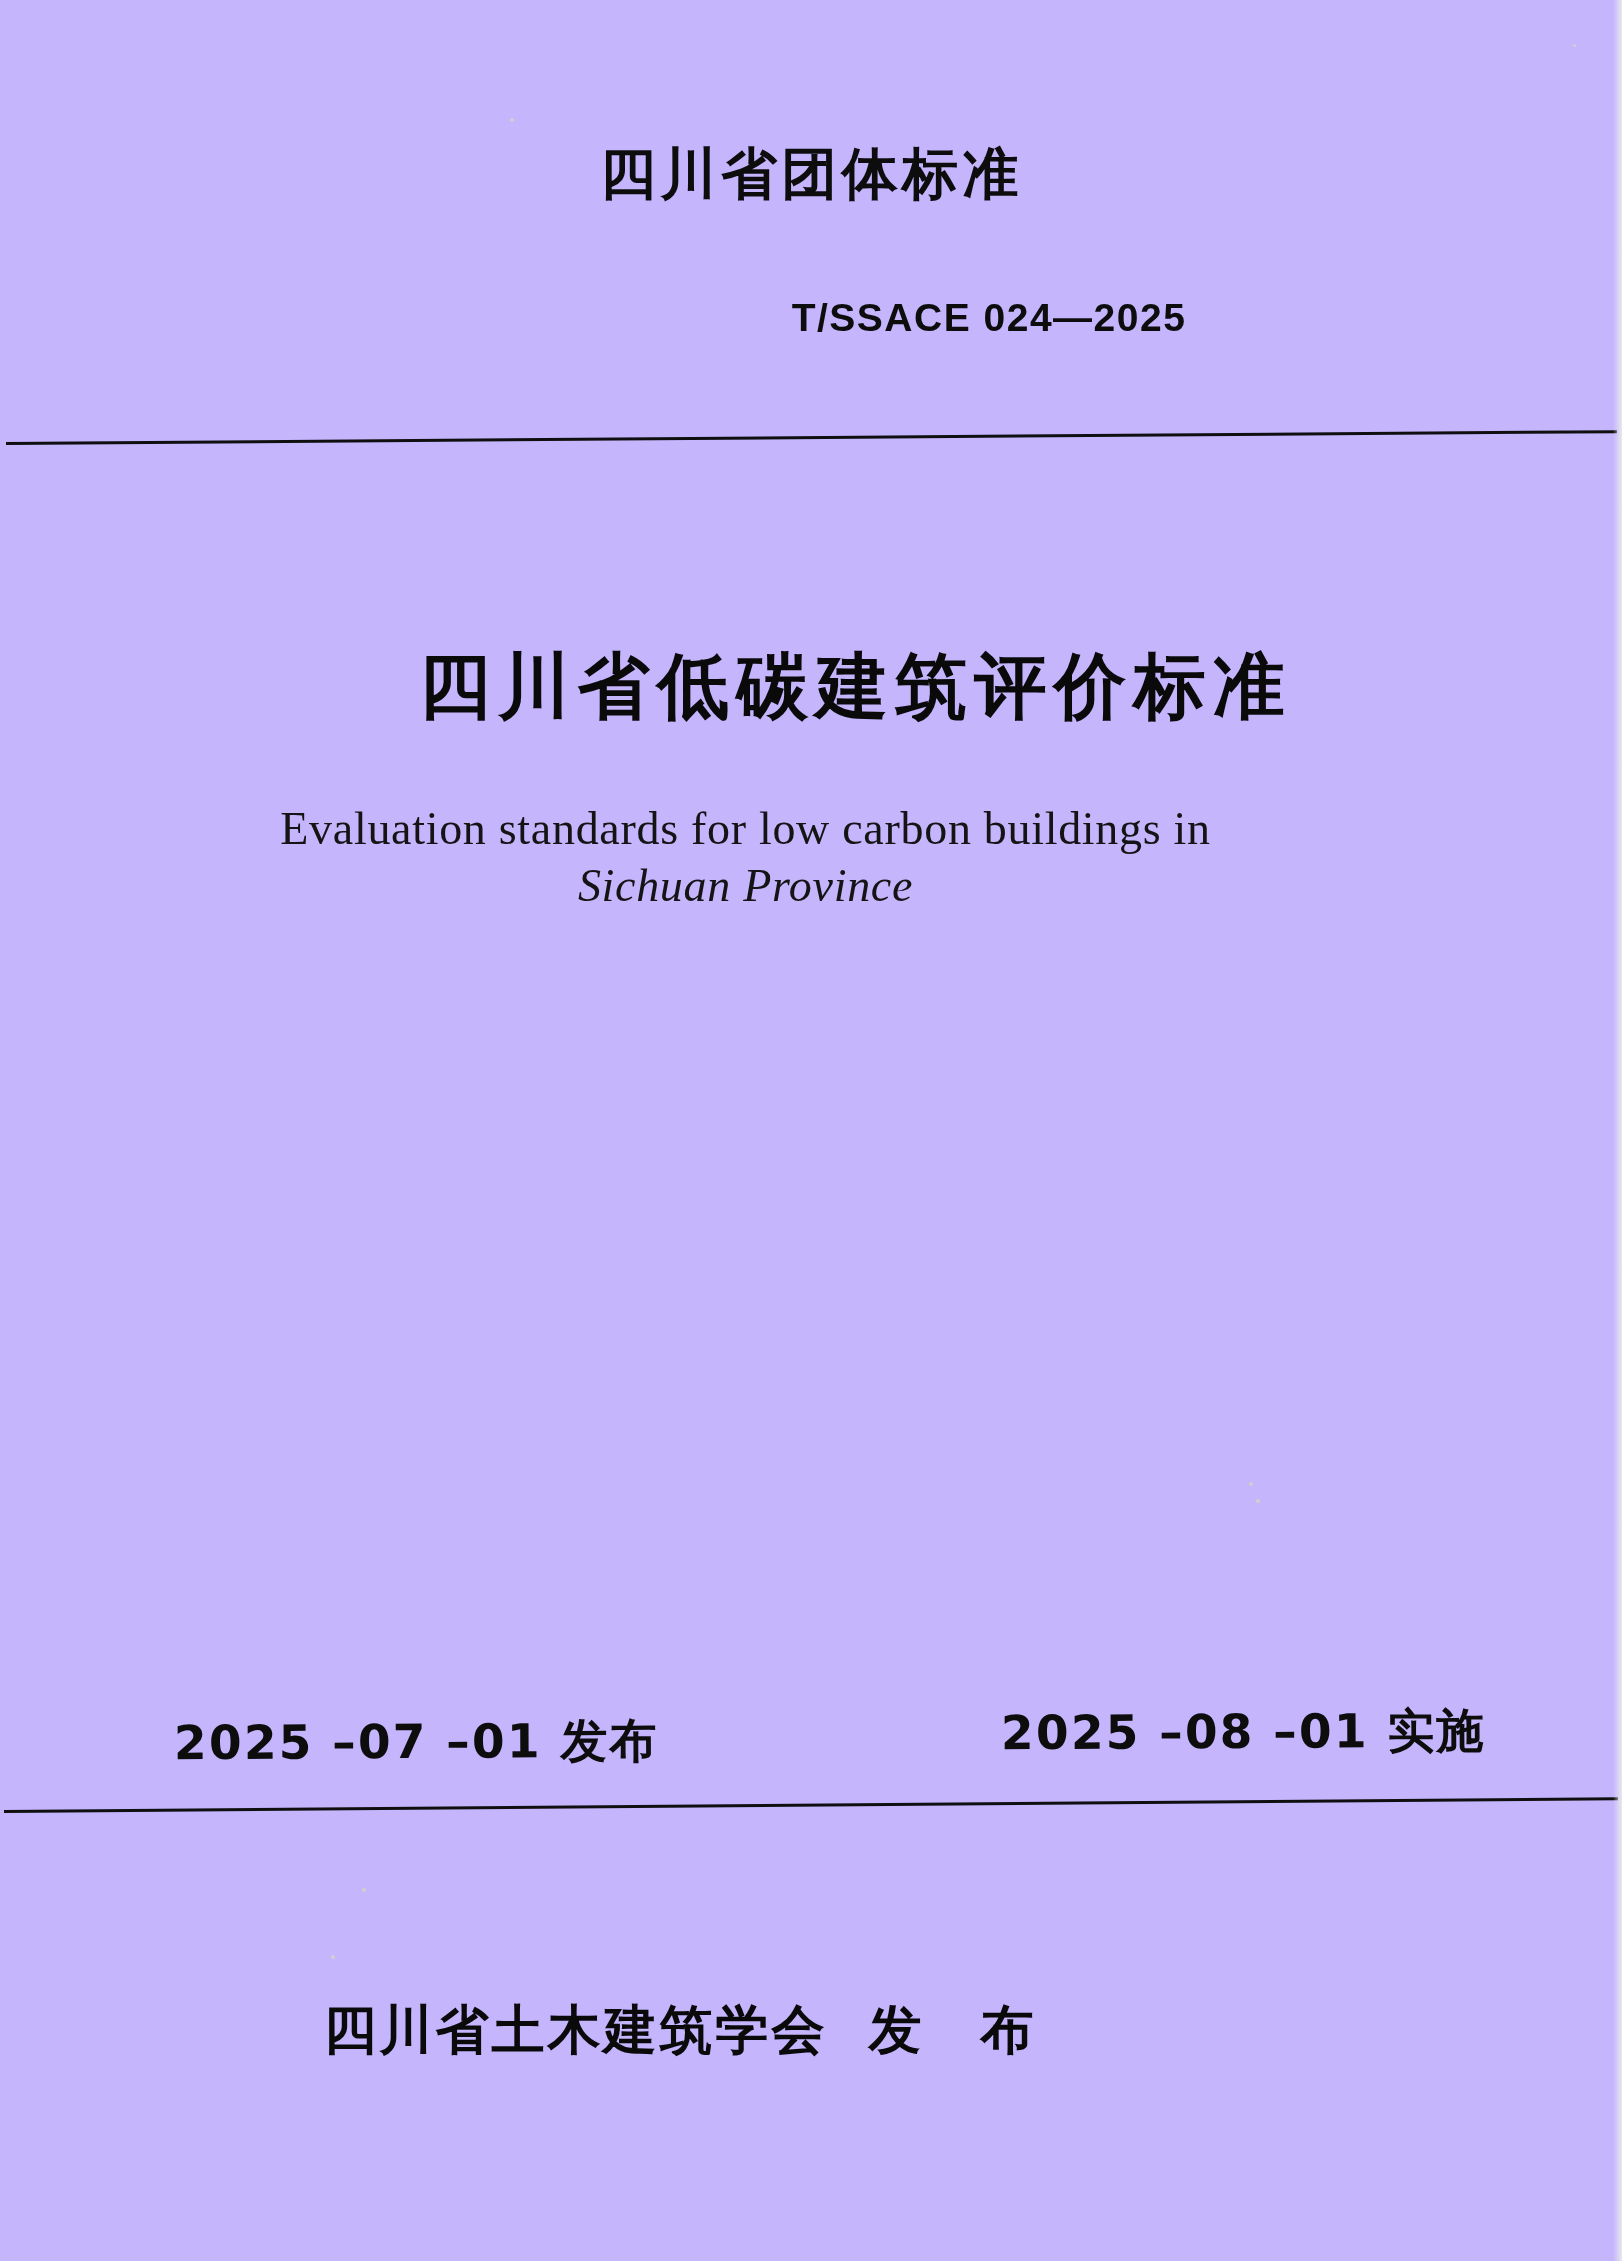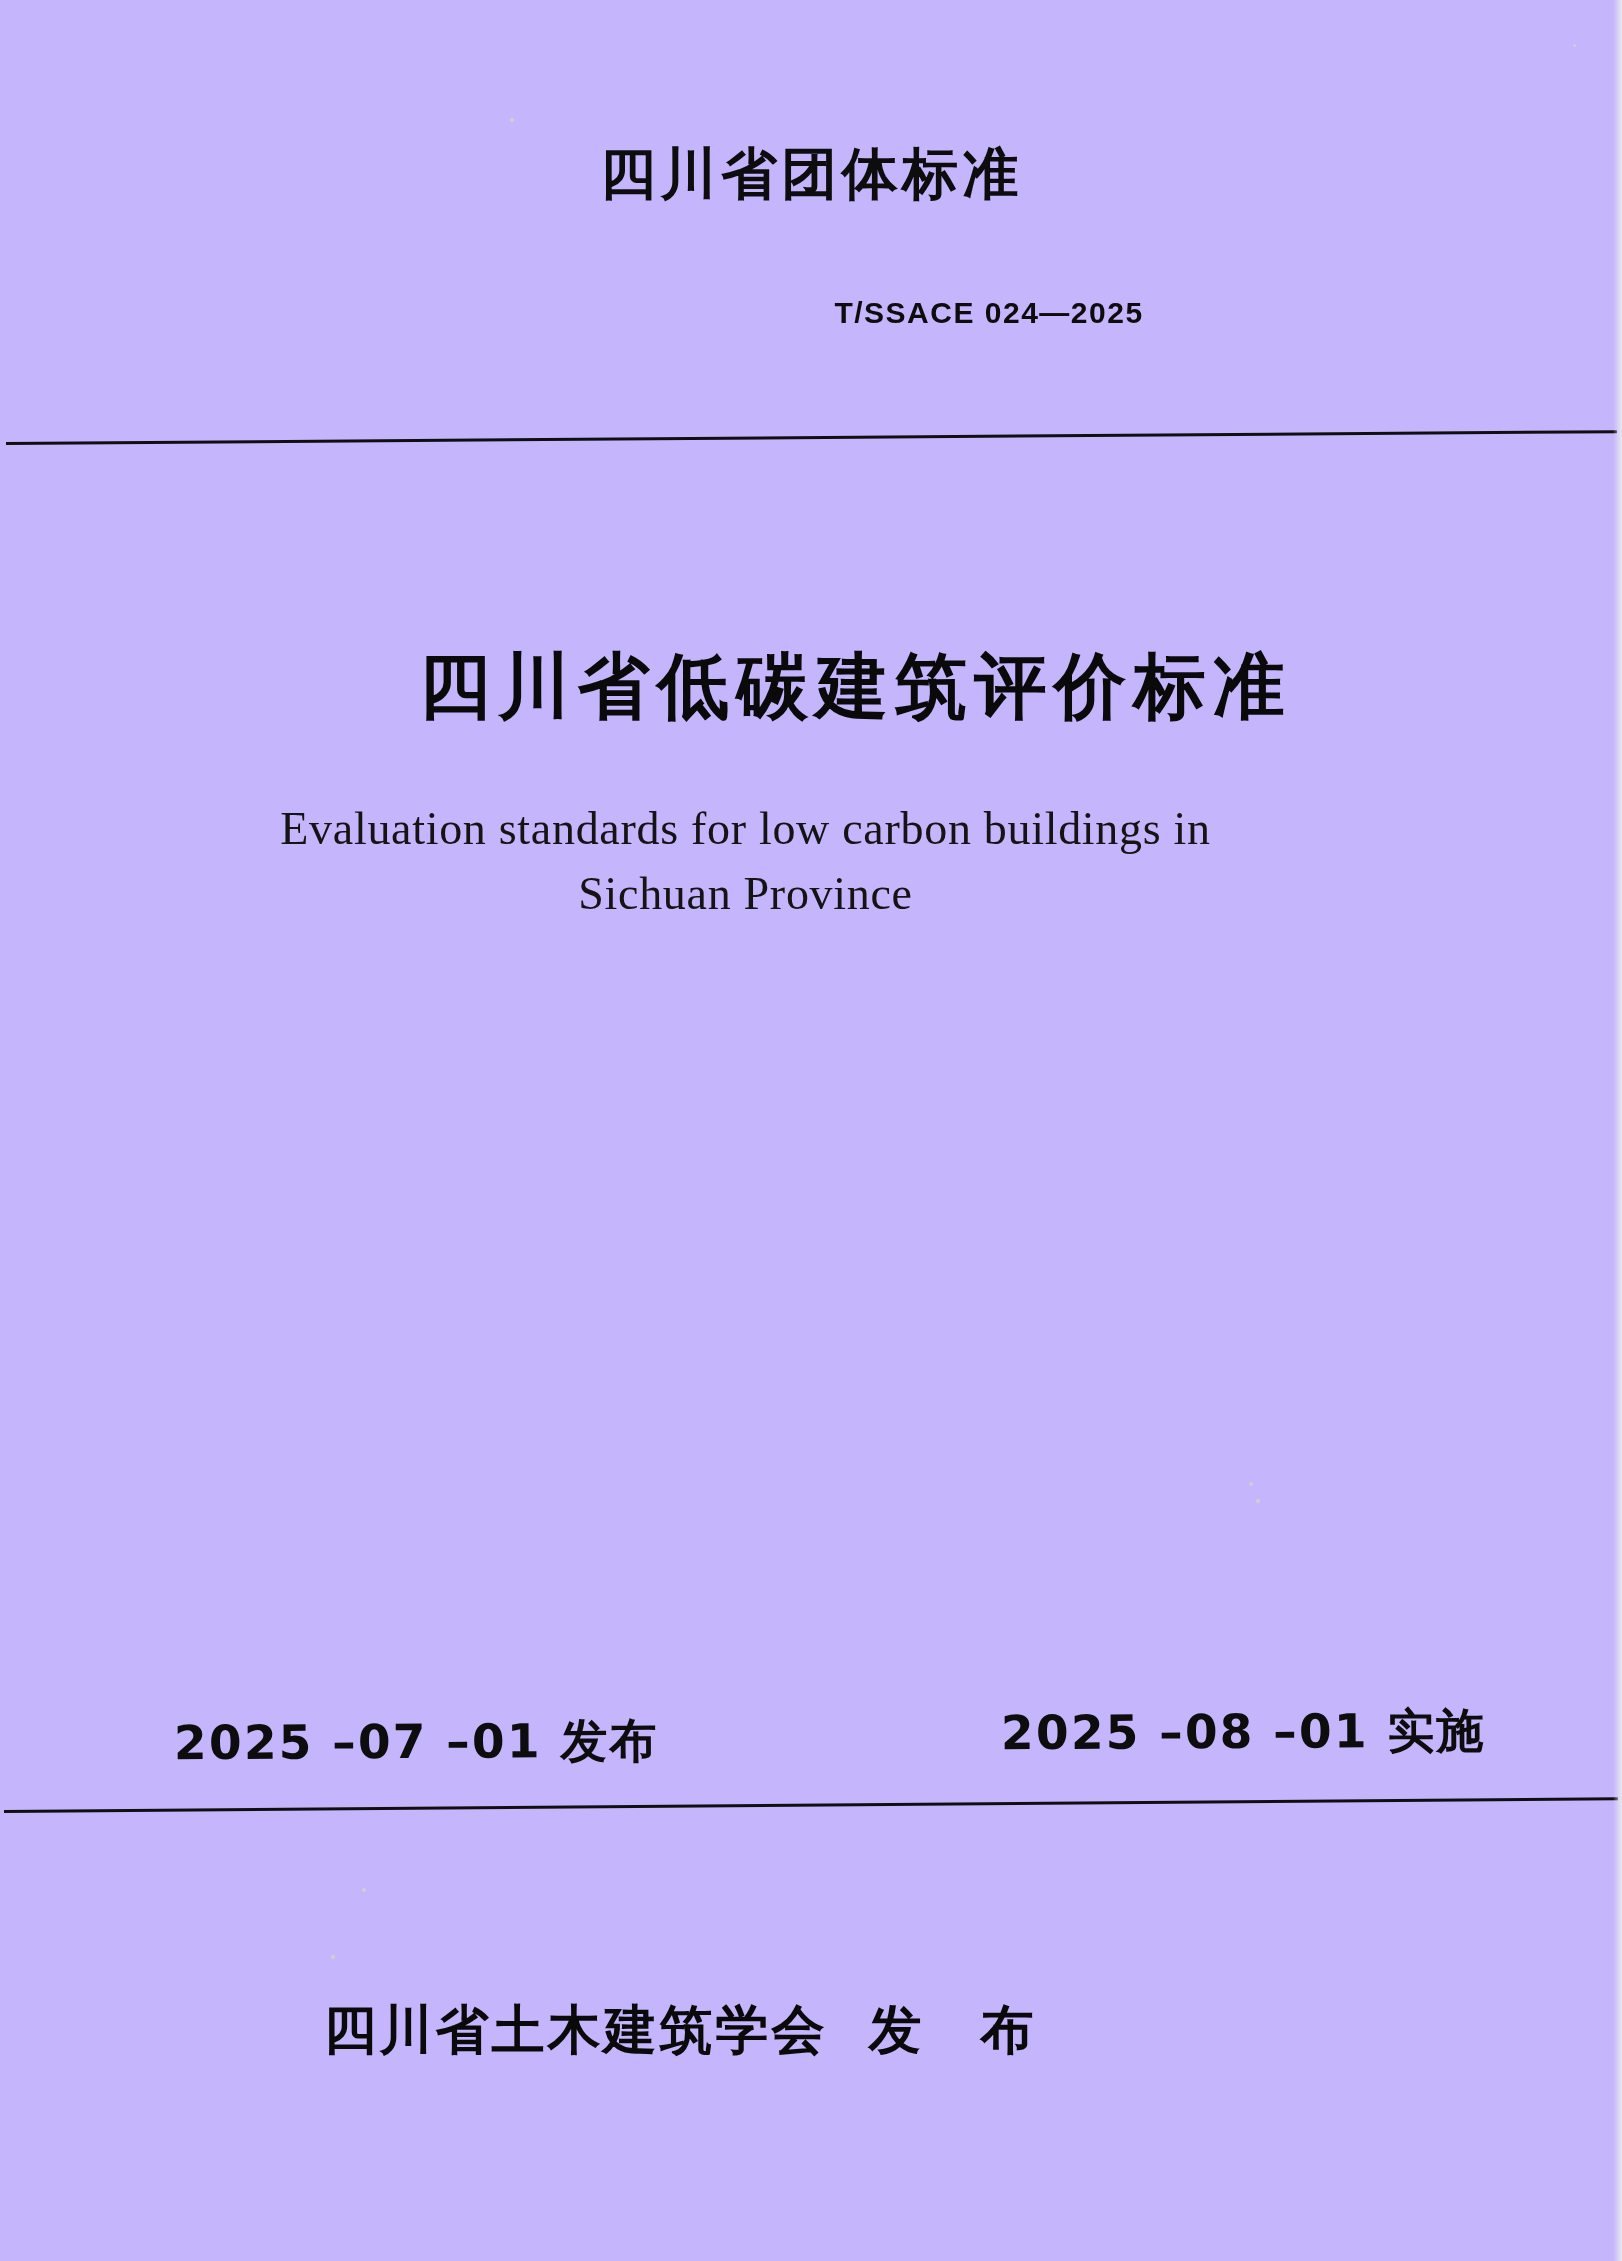--- a/index.html
+++ b/index.html
@@ -37,21 +37,21 @@
   }
 
   .std-code {
     position: absolute;
     top: 296px;
     left: 0;
     width: 1623px;
     text-align: center;
     padding-left: 355px;
     box-sizing: border-box;
-    font-size: 30px;
+    font-size: 39px;
     font-weight: bold;
     letter-spacing: 1.5px;
     color: #0d0d0d;
     font-family: "Liberation Sans", sans-serif;
   }
 
   
   .rule-top {
     position: absolute;
     left: 0;
@@ -112,21 +112,22 @@
     font-family: "Liberation Serif", "DejaVu Serif", serif;
     font-size: 46px;
     line-height: 1.18;
     letter-spacing: 0.7px;
     color: #141414;
   }
   .sub-title .ln {
     display: block;
   }
   .sub-title .ln2 {
-    margin-top: 11px;
+    margin-top: 3px;
+    font-style: italic;
   }
 
   
   .date-row {
     position: absolute;
     top: 1711px;
     left: 0;
     width: 1558px;
     height: 81px;
   }

